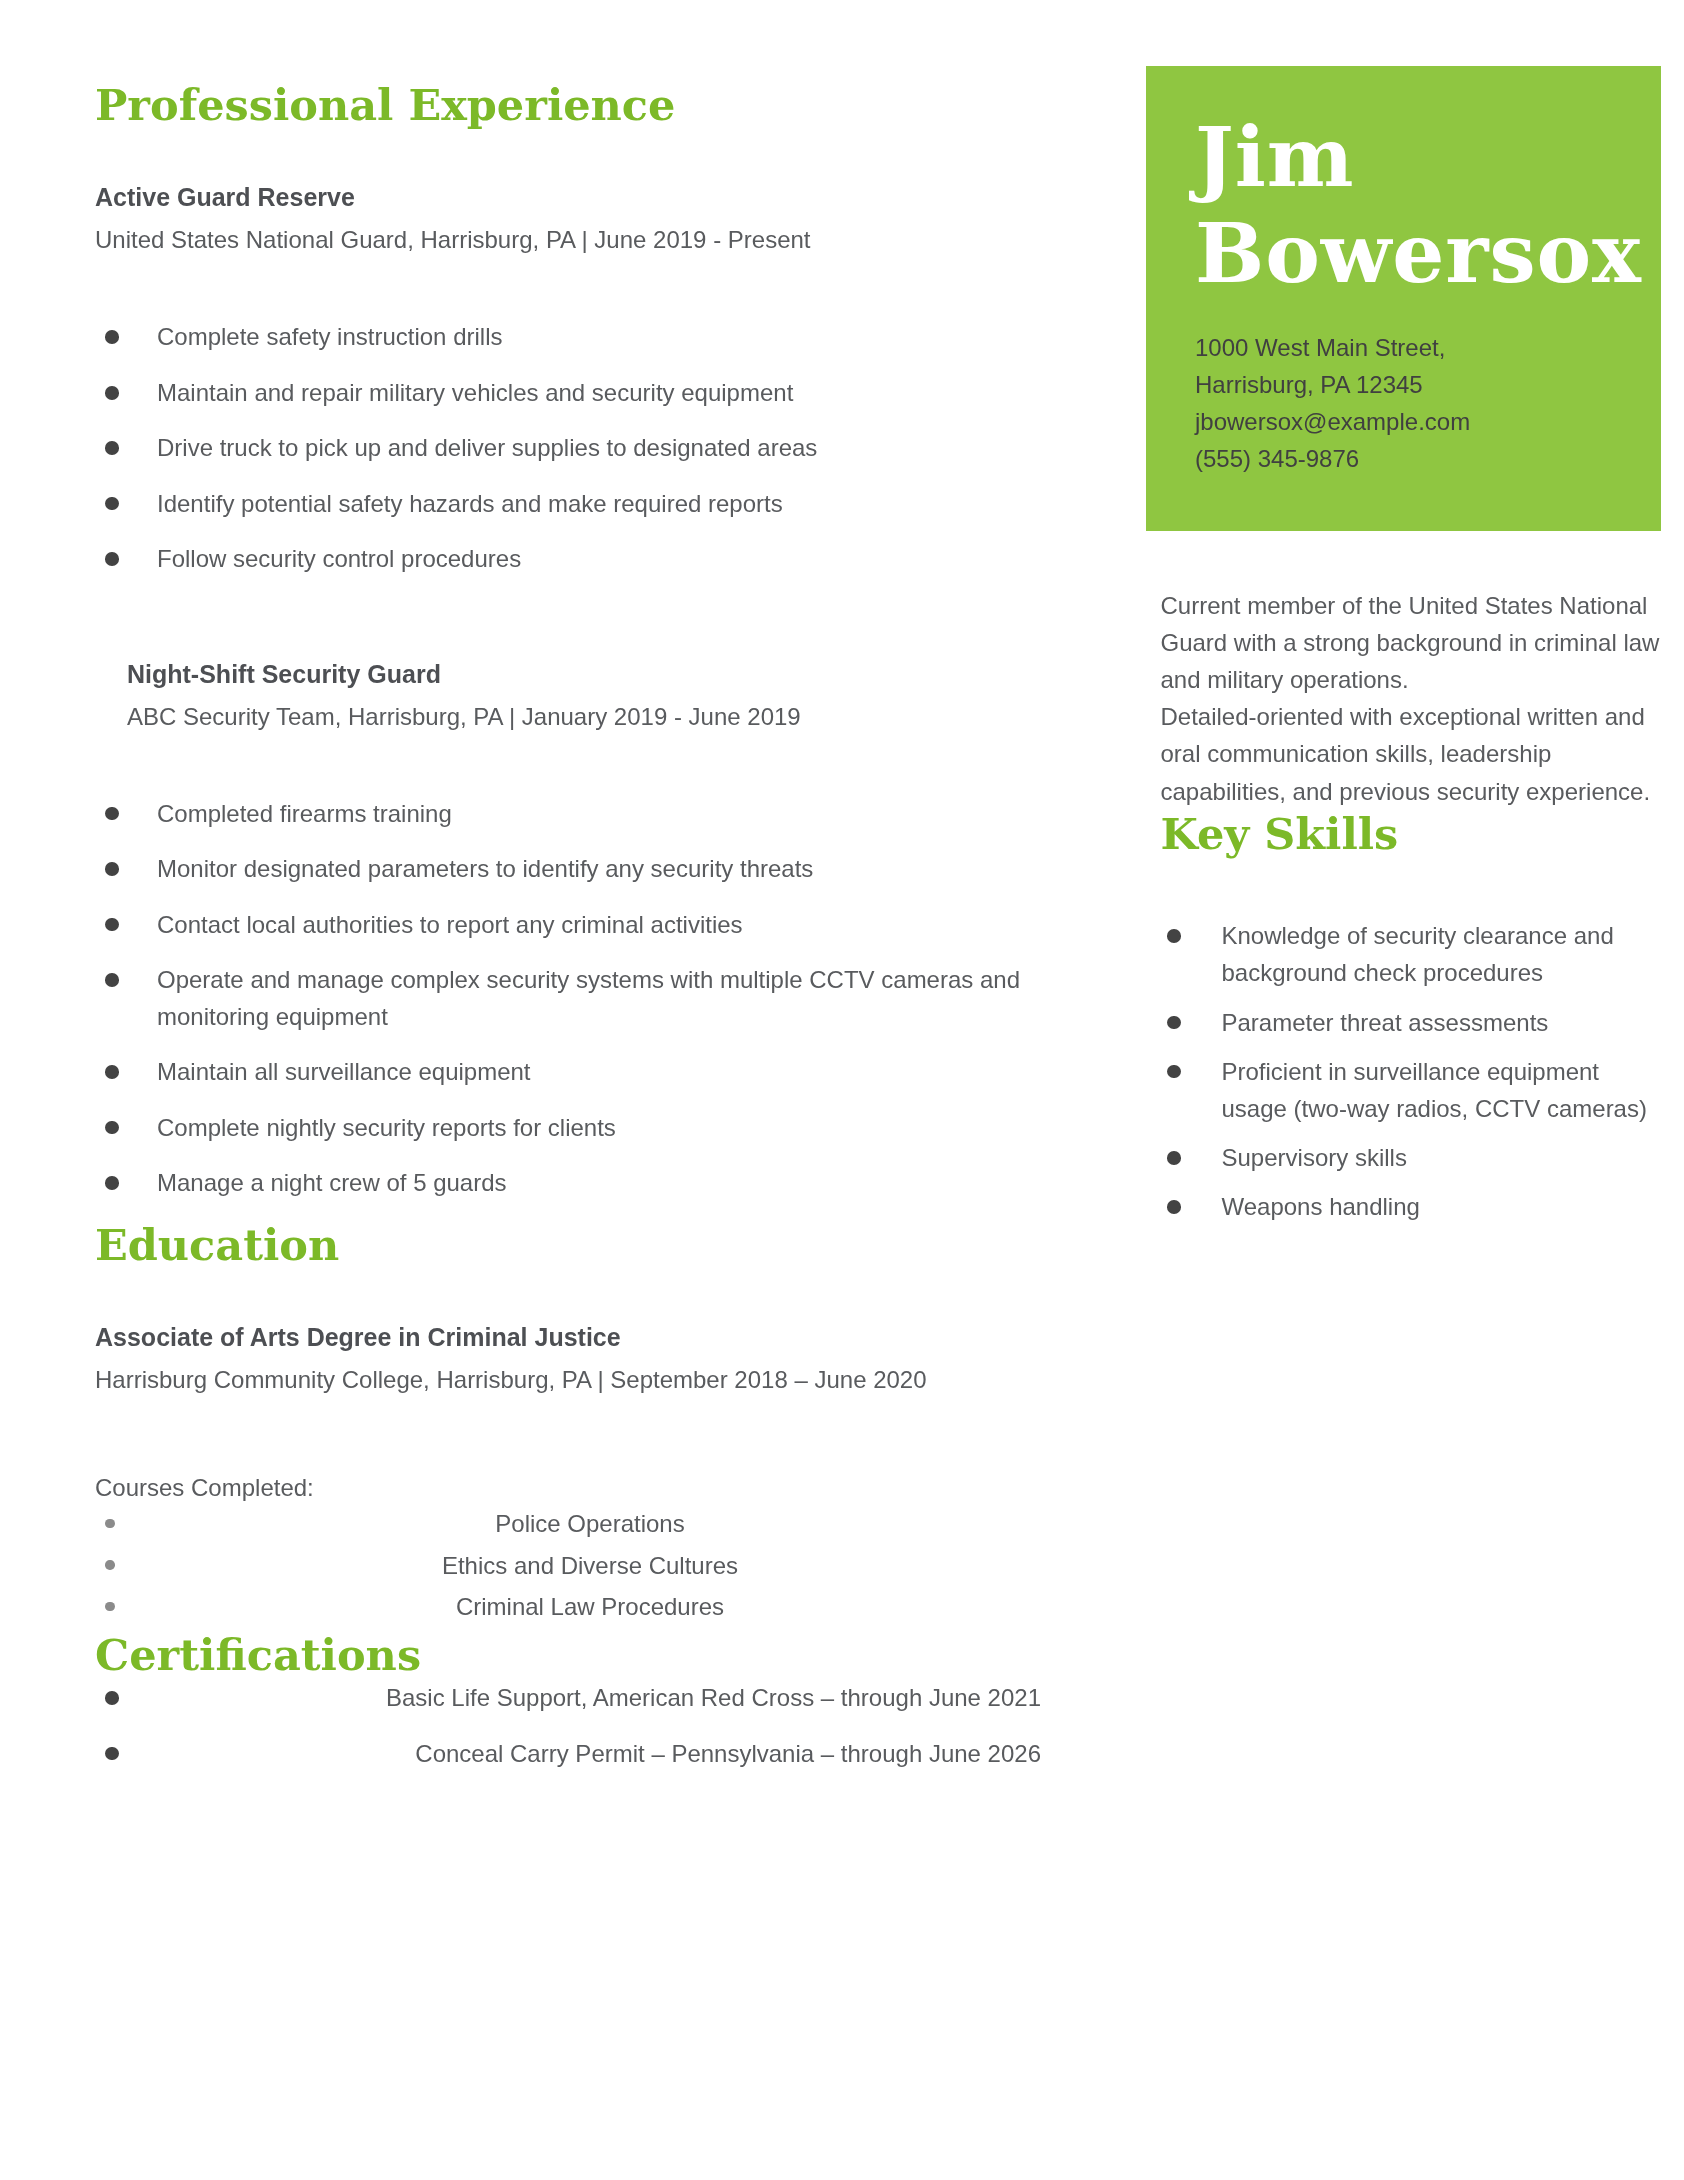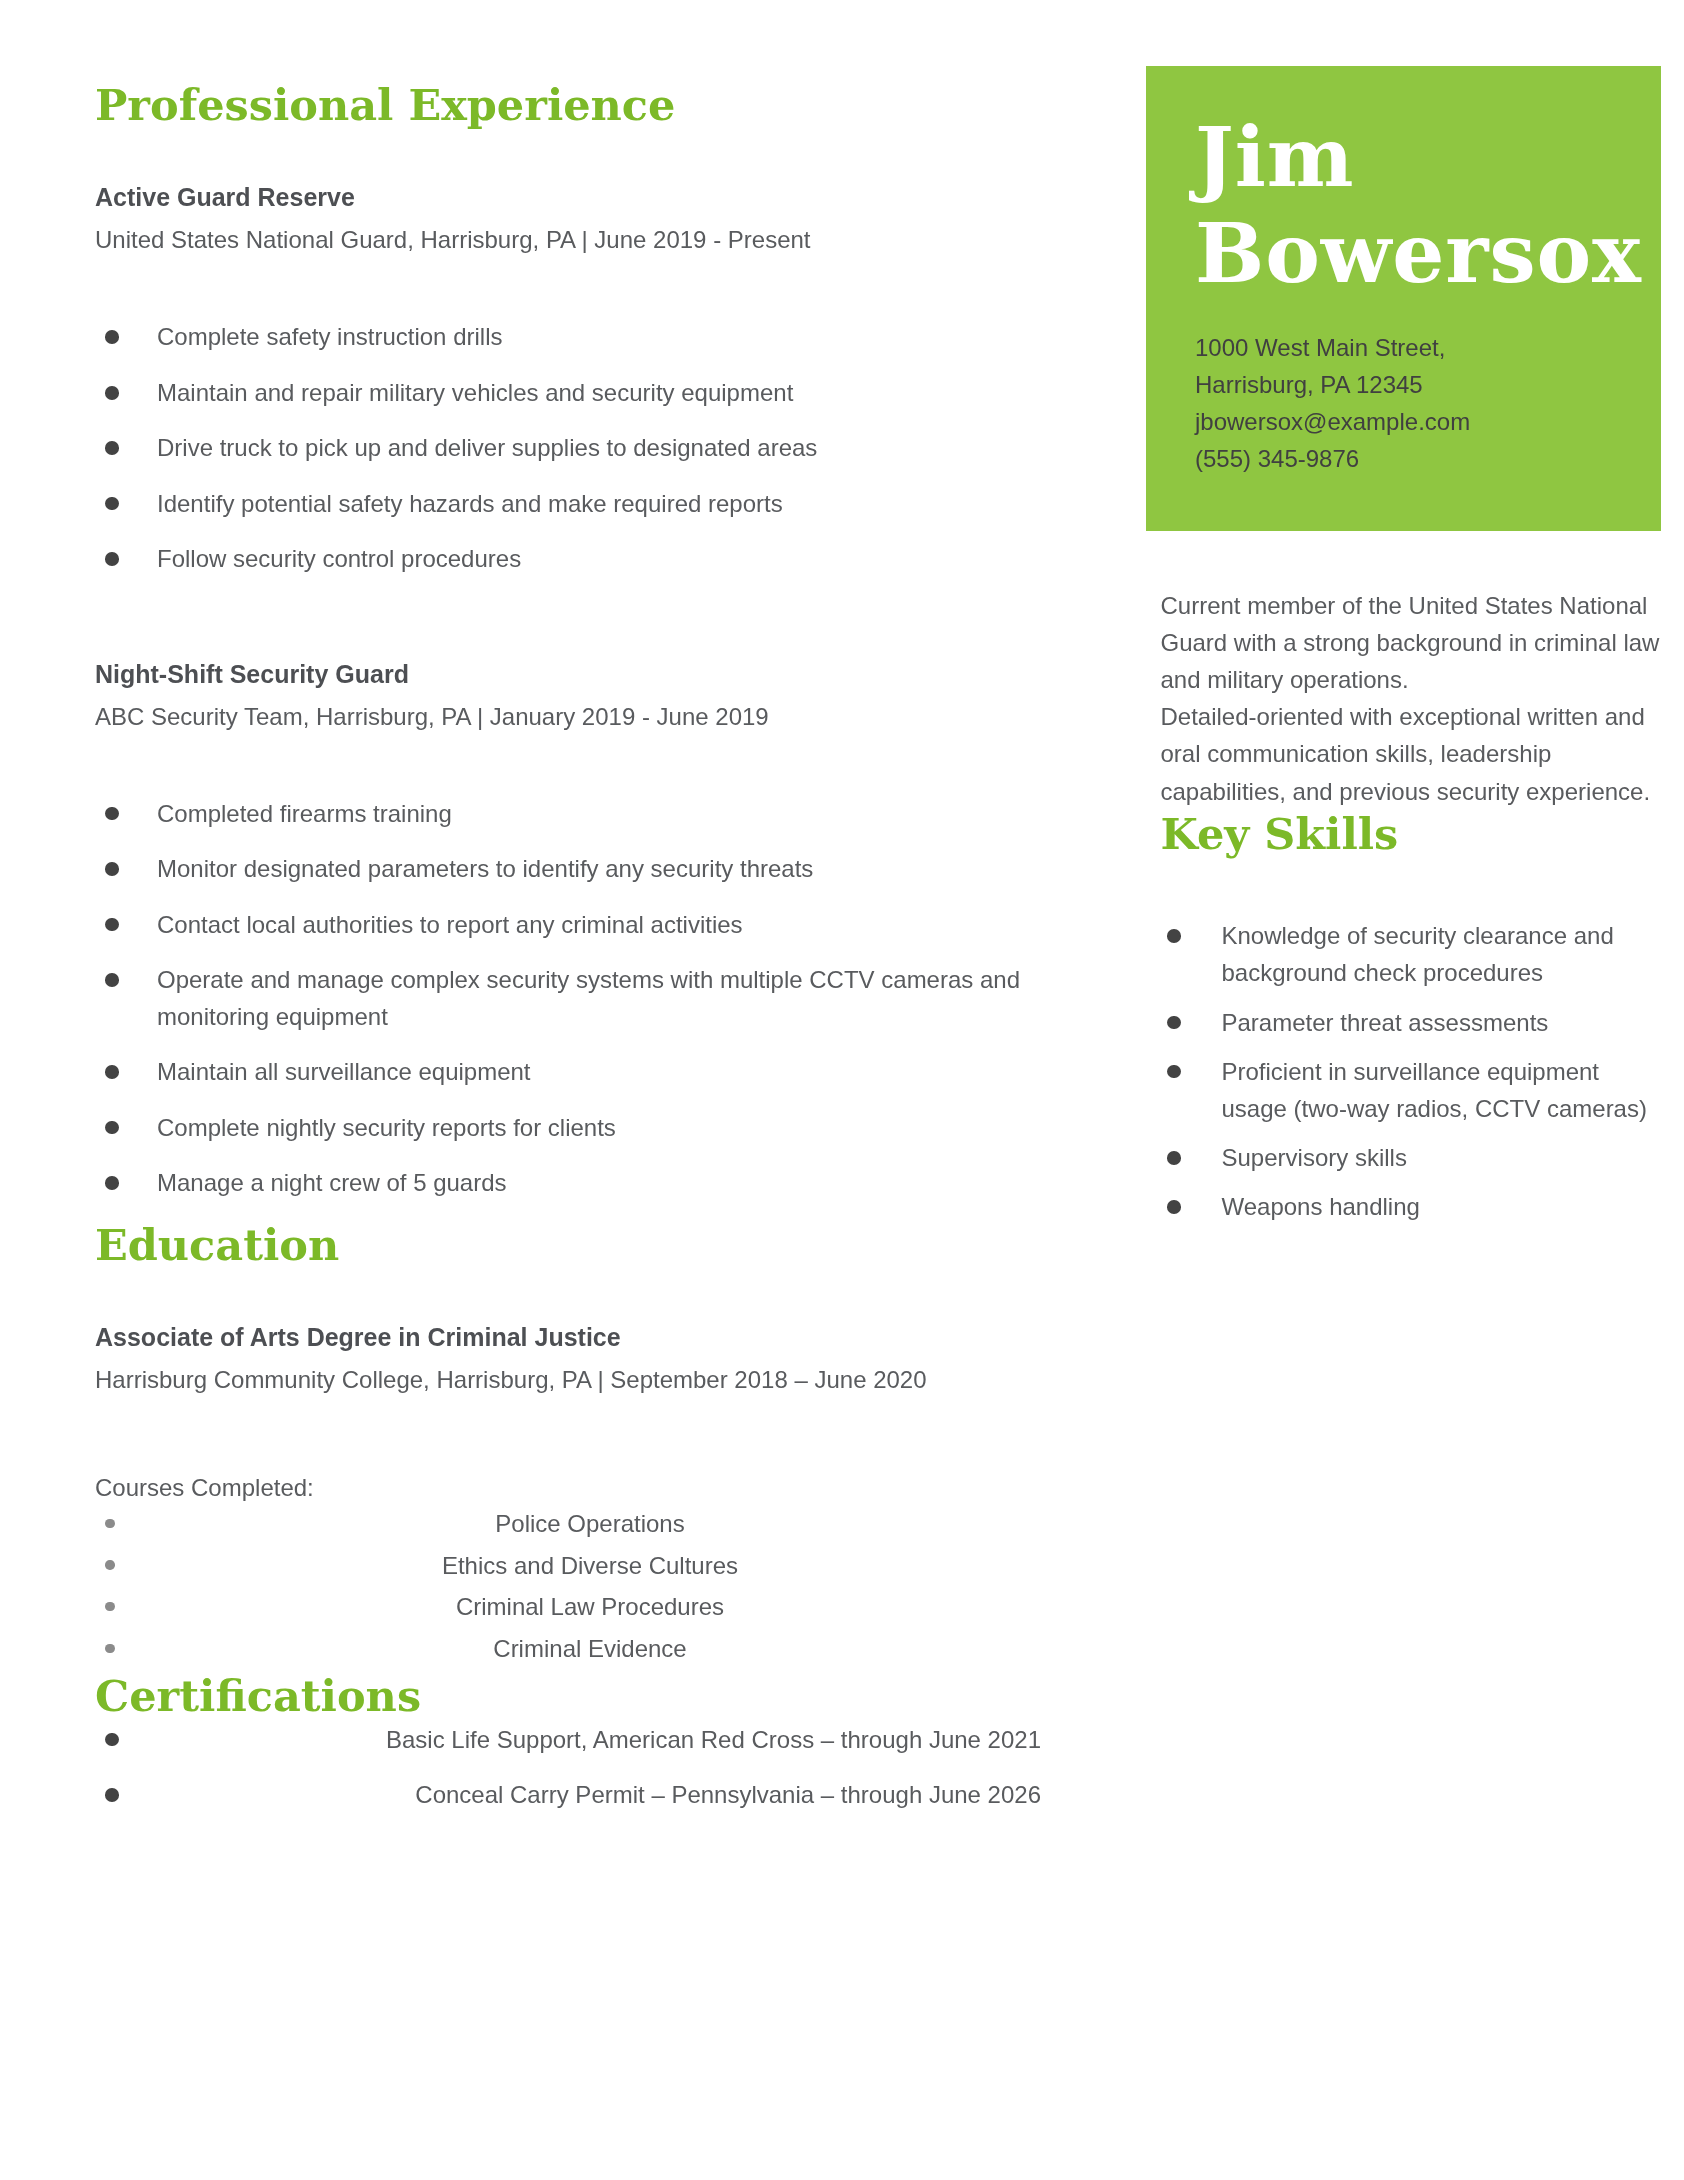--- a/index.html
+++ b/index.html
@@ -75,21 +75,21 @@
     width: 9.4px;
     height: 9.4px;
     top: 12.8px;
     left: 10.2px;
     background: #8b8b8b;
   }
 
   
   .job { margin-top: 49px; }
   .job + .bullet-block { margin-top: 61px; }
-  .job.second { margin-top: 78px; }
+  .job.second { margin-top: 78px; margin-left: 32px; }
   .section-gap { margin-top: 68px; }
   .degree-block { margin-top: 49px; }
   .courses-label { margin-top: 72px; }
   .courses-list { margin-top: 15.3px; }
   .cert-list { margin-top: 60px; }
   .cert-list li { margin-bottom: 20.4px; text-align: right; }
 
   
   .name-box {
     margin-top: 66px;
@@ -170,21 +170,20 @@
   <div class="degree-block">
     <div class="bold-title">Associate of Arts Degree in Criminal Justice</div>
     <div class="meta-line">Harrisburg Community College, Harrisburg, PA | September 2018 – June 2020</div>
   </div>
 
   <div class="courses-label">Courses Completed:</div>
   <ul class="dots dots-small courses-list">
     <li>Police Operations</li>
     <li>Ethics and Diverse Cultures</li>
     <li>Criminal Law Procedures</li>
-    <li>Criminal Evidence</li>
   </ul>
 
   <h2 class="section-title section-gap">Certifications</h2>
   <ul class="dots cert-list">
     <li>Basic Life Support, American Red Cross – through June 2021</li>
     <li>Conceal Carry Permit – Pennsylvania – through June 2026</li>
   </ul>
 
 </div>
 

